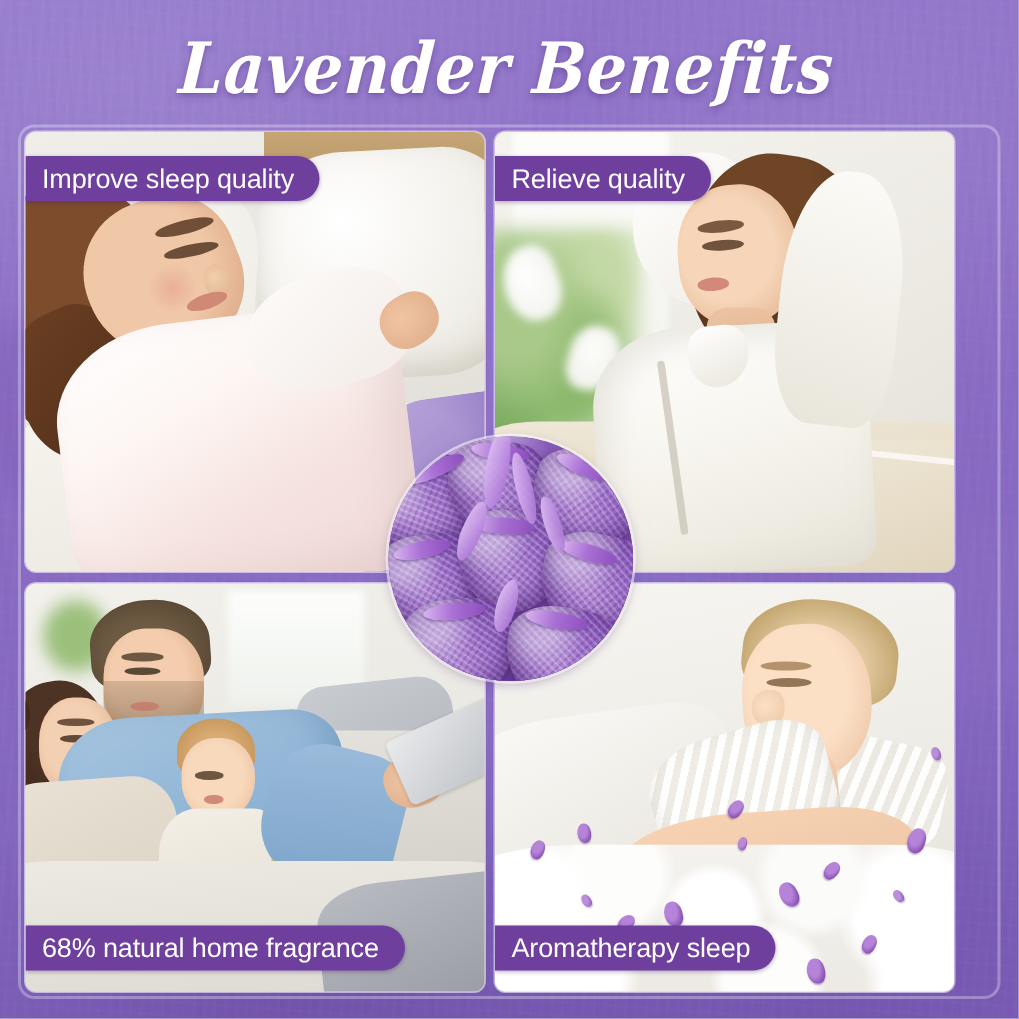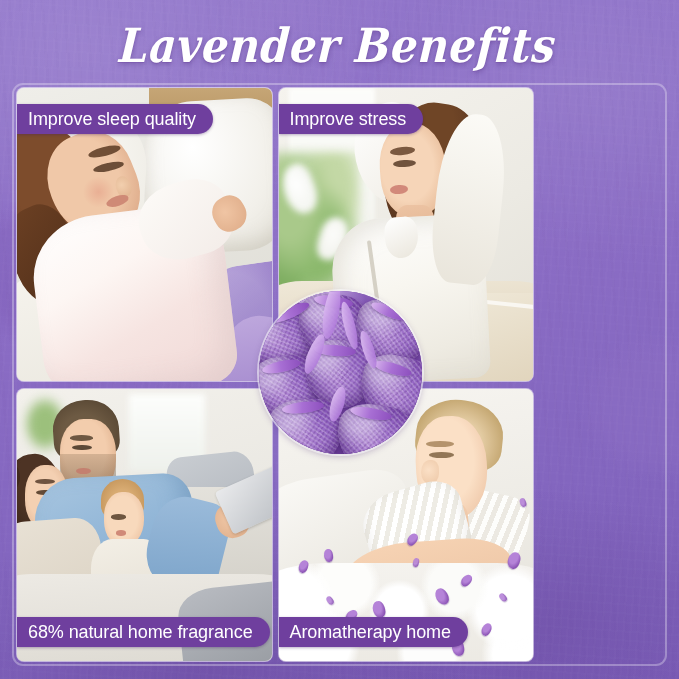--- a/index.html
+++ b/index.html
@@ -68,21 +68,21 @@
     white-space:nowrap;
     line-height:52px;
     transform:scaleY(1.12) skewX(-4deg);
     transform-origin:50% 0;
   }
 
   
   #grid {
     position:absolute;
     left:17px; top:88px;
-    width:516px; height:573px;
+    width:619px; height:573px;
     display:grid;
     grid-template-columns:1fr 1fr;
     grid-template-rows:293px 272px;
     column-gap:7px;
     row-gap:8px;
   }
 
   .panel {
     position:relative;
     overflow:hidden;
@@ -684,21 +684,21 @@
         <div class="sh p2-face"></div>
         <div class="sh p2-brow"></div>
         <div class="sh p2-eye"></div>
         <div class="sh p2-lips"></div>
         <div class="sh p2-neck"></div>
         <div class="sh p2-blouse"></div>
         <div class="sh p2-collar"></div>
         <div class="sh p2-placket"></div>
         <div class="sh p2-armR"></div>
       </div>
-      <div class="badge badge-p2 shadowbot">Improve stress</div>
+      <div class="badge badge-p2 shadowbot">Relieve quality</div>
     </div>
 
     <div class="panel">
       <div class="scene">
         <div class="sh p3-room"></div>
         <div class="sh p3-win"></div>
         <div class="sh p3-plant"></div>
         <div class="sh p3-cushionGrey"></div>
         <div class="sh p3-cushionPat"></div>
         <div class="sh p3-sofaBack"></div>
@@ -757,21 +757,21 @@
         <div class="bud s" style="left:53%; top:62%; transform:rotate(14deg);"></div>
         <div class="bud l" style="left:62%; top:73%; transform:rotate(-28deg);"></div>
         <div class="bud" style="left:72%; top:68%; transform:rotate(40deg);"></div>
         <div class="bud l" style="left:68%; top:92%; transform:rotate(-12deg);"></div>
         <div class="bud" style="left:80%; top:86%; transform:rotate(26deg);"></div>
         <div class="bud s" style="left:87%; top:75%; transform:rotate(-40deg);"></div>
         <div class="bud l" style="left:90%; top:60%; transform:rotate(18deg);"></div>
         <div class="bud s" style="left:95%; top:40%; transform:rotate(-20deg);"></div>
         <div class="bud" style="left:51%; top:53%; transform:rotate(36deg);"></div>
       </div>
-      <div class="badge badge-p4 shadowtop">Aromatherapy home</div>
+      <div class="badge badge-p4 shadowtop">Aromatherapy sleep</div>
     </div>
 
   </div>
 
   <div id="outer-frame"></div>
 
   <div id="circle">
     <div class="circ-bg"></div>
 
     <div class="sachet" style="left:-10%; top:8%;  width:46%; height:40%; transform:rotate(-16deg);"></div>

